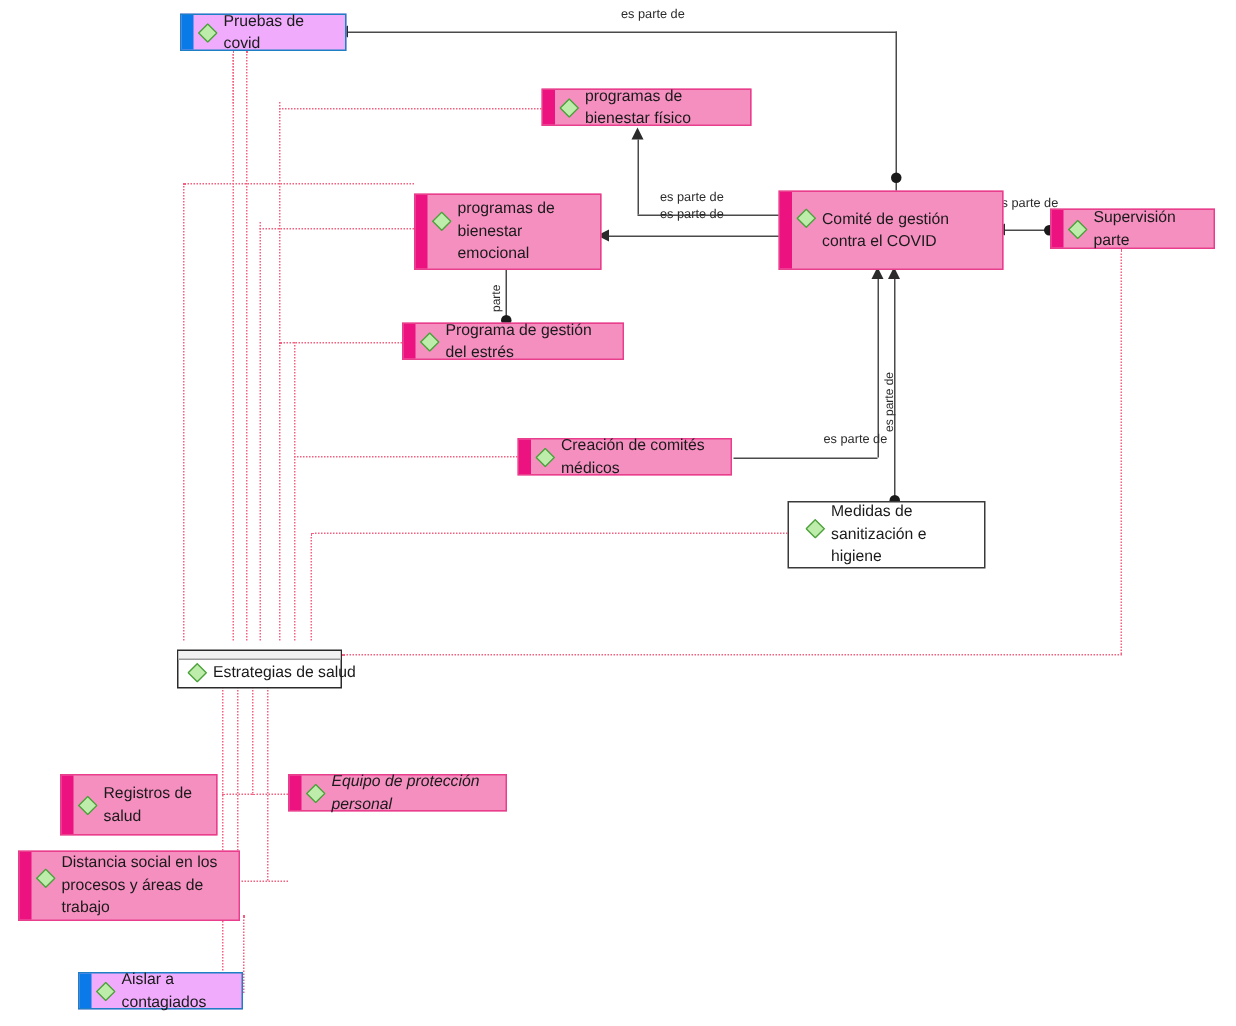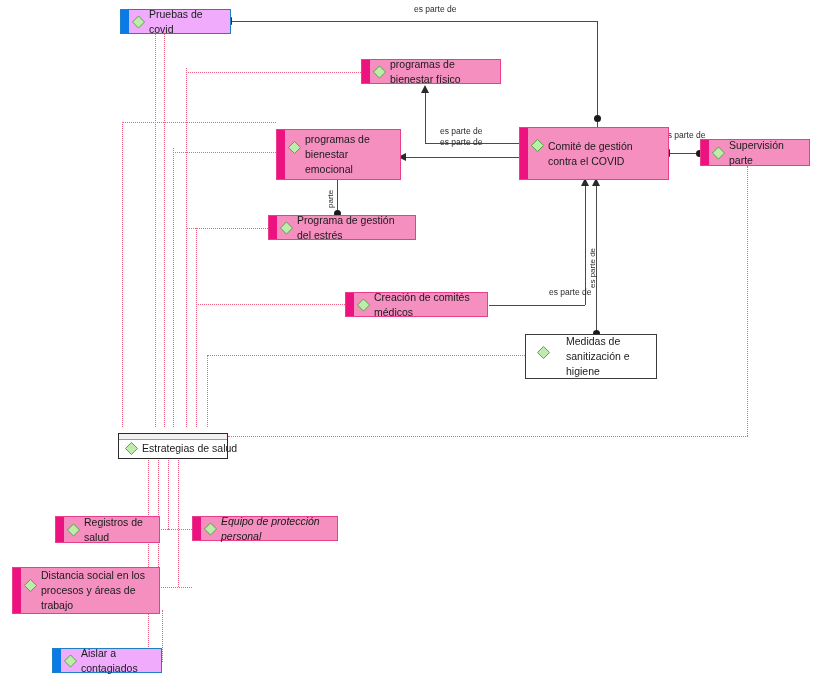--- a/index.html
+++ b/index.html
@@ -170,37 +170,37 @@
   </div>
 
   <div class="node pink" style="left:345px;top:292px;width:143px;height:25px;">
     <span class="bar"></span>
     <svg class="dia" viewBox="0 0 14 14">
         <polygon points="7,0.5 13.5,7 7,13.5 0.5,7" fill="#bdecab" stroke="#4ca23a" stroke-width="1"></polygon>
       </svg>
     <span class="txt">Creación  de comités médicos</span>
   </div>
 
-  <div class="node white multiline" style="left:525px;top:334px;width:132px;height:45px;padding-left:12px;">
+  <div class="node white multiline" style="left:525px;top:334px;width:132px;height:45px;">
     <span class="bar"></span>
     <svg class="dia" viewBox="0 0 14 14">
         <polygon points="7,0.5 13.5,7 7,13.5 0.5,7" fill="#bdecab" stroke="#4ca23a" stroke-width="1"></polygon>
       </svg>
     <span class="txt">Medidas de sanitización e higiene</span>
   </div>
 
   <div class="pkg" style="left:118px;top:421px;width:110px;height:26px;">
     <span class="tab"></span>
     <svg style="position:absolute;left:6px;top:8px;width:13px;height:13px;" viewBox="0 0 14 14">
         <polygon points="7,0.5 13.5,7 7,13.5 0.5,7" fill="#bdecab" stroke="#4ca23a" stroke-width="1"></polygon>
       </svg>
     <span style="position:absolute;left:23px;top:8px;font-size:10.5px;color:#1a1a1a;white-space:nowrap;">Estrategias de salud</span>
   </div>
 
-  <div class="node pink" style="left:55px;top:516px;width:105px;height:27px;">
+  <div class="node pink" style="left:40px;top:516px;width:105px;height:41px;">
     <span class="bar"></span>
     <svg class="dia" viewBox="0 0 14 14">
         <polygon points="7,0.5 13.5,7 7,13.5 0.5,7" fill="#bdecab" stroke="#4ca23a" stroke-width="1"></polygon>
       </svg>
     <span class="txt">Registros de salud</span>
   </div>
 
   <div class="node pink" style="left:192px;top:516px;width:146px;height:25px;font-style:italic;">
     <span class="bar"></span>
     <svg class="dia" viewBox="0 0 14 14">

